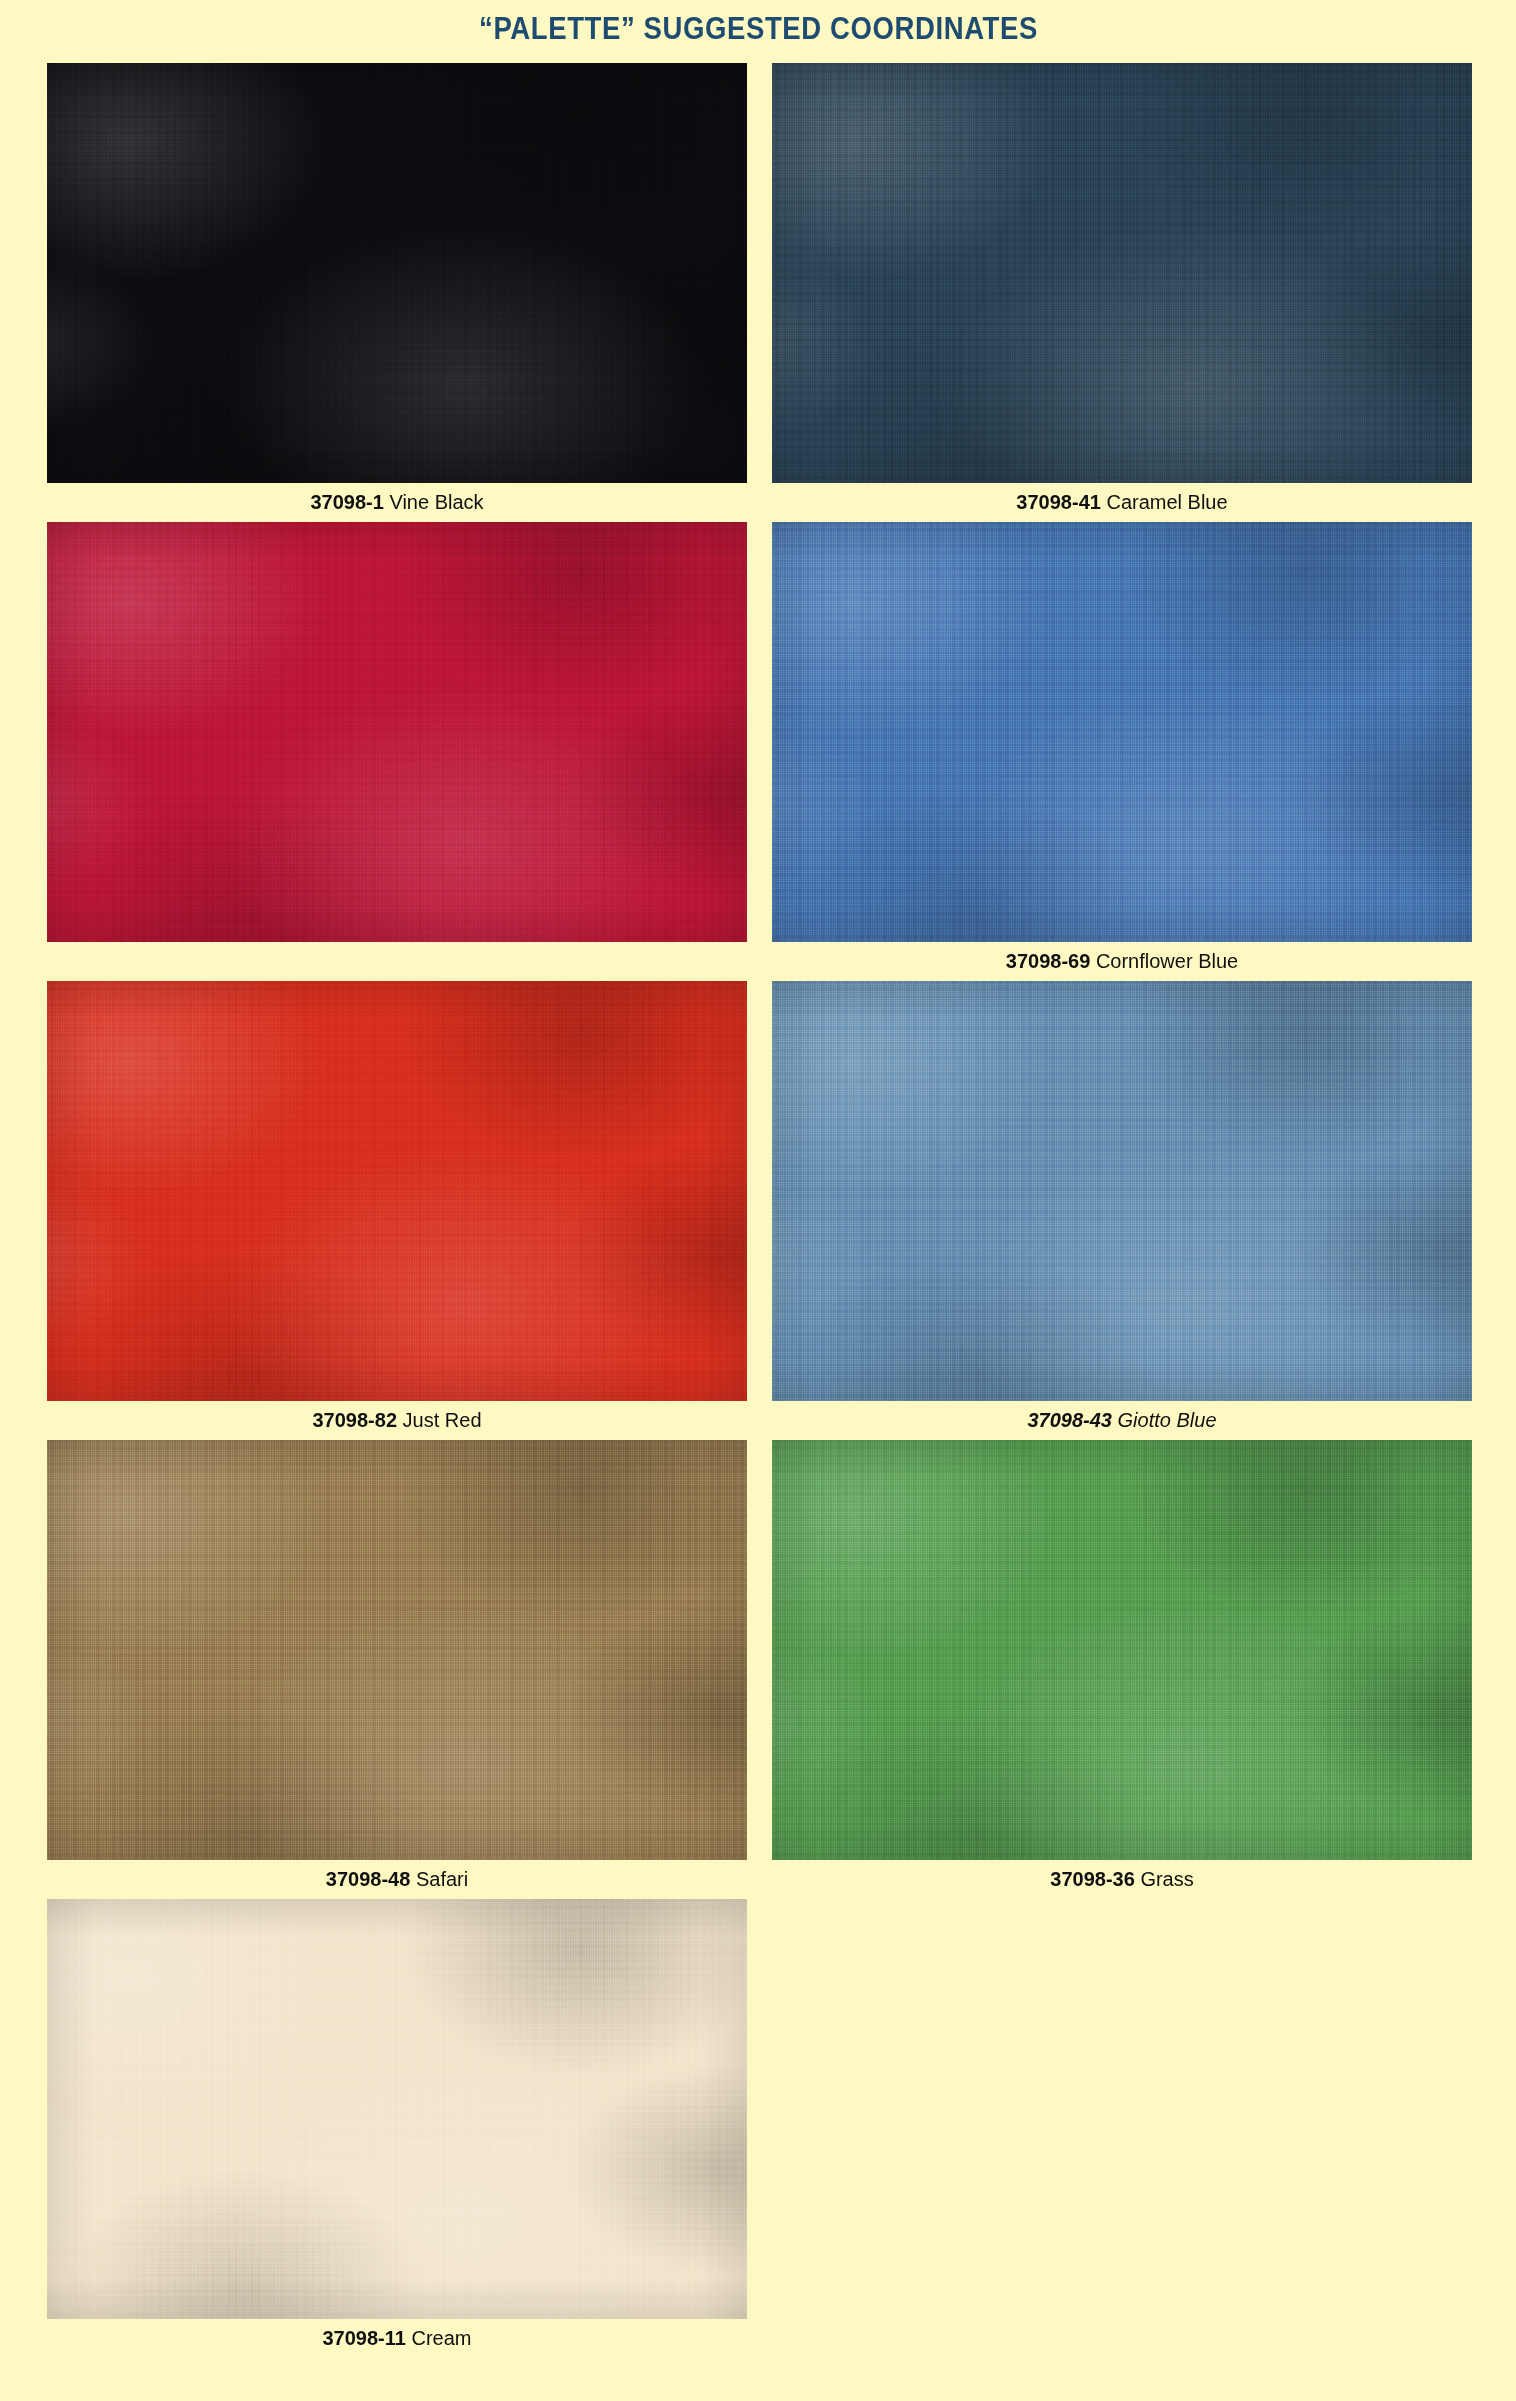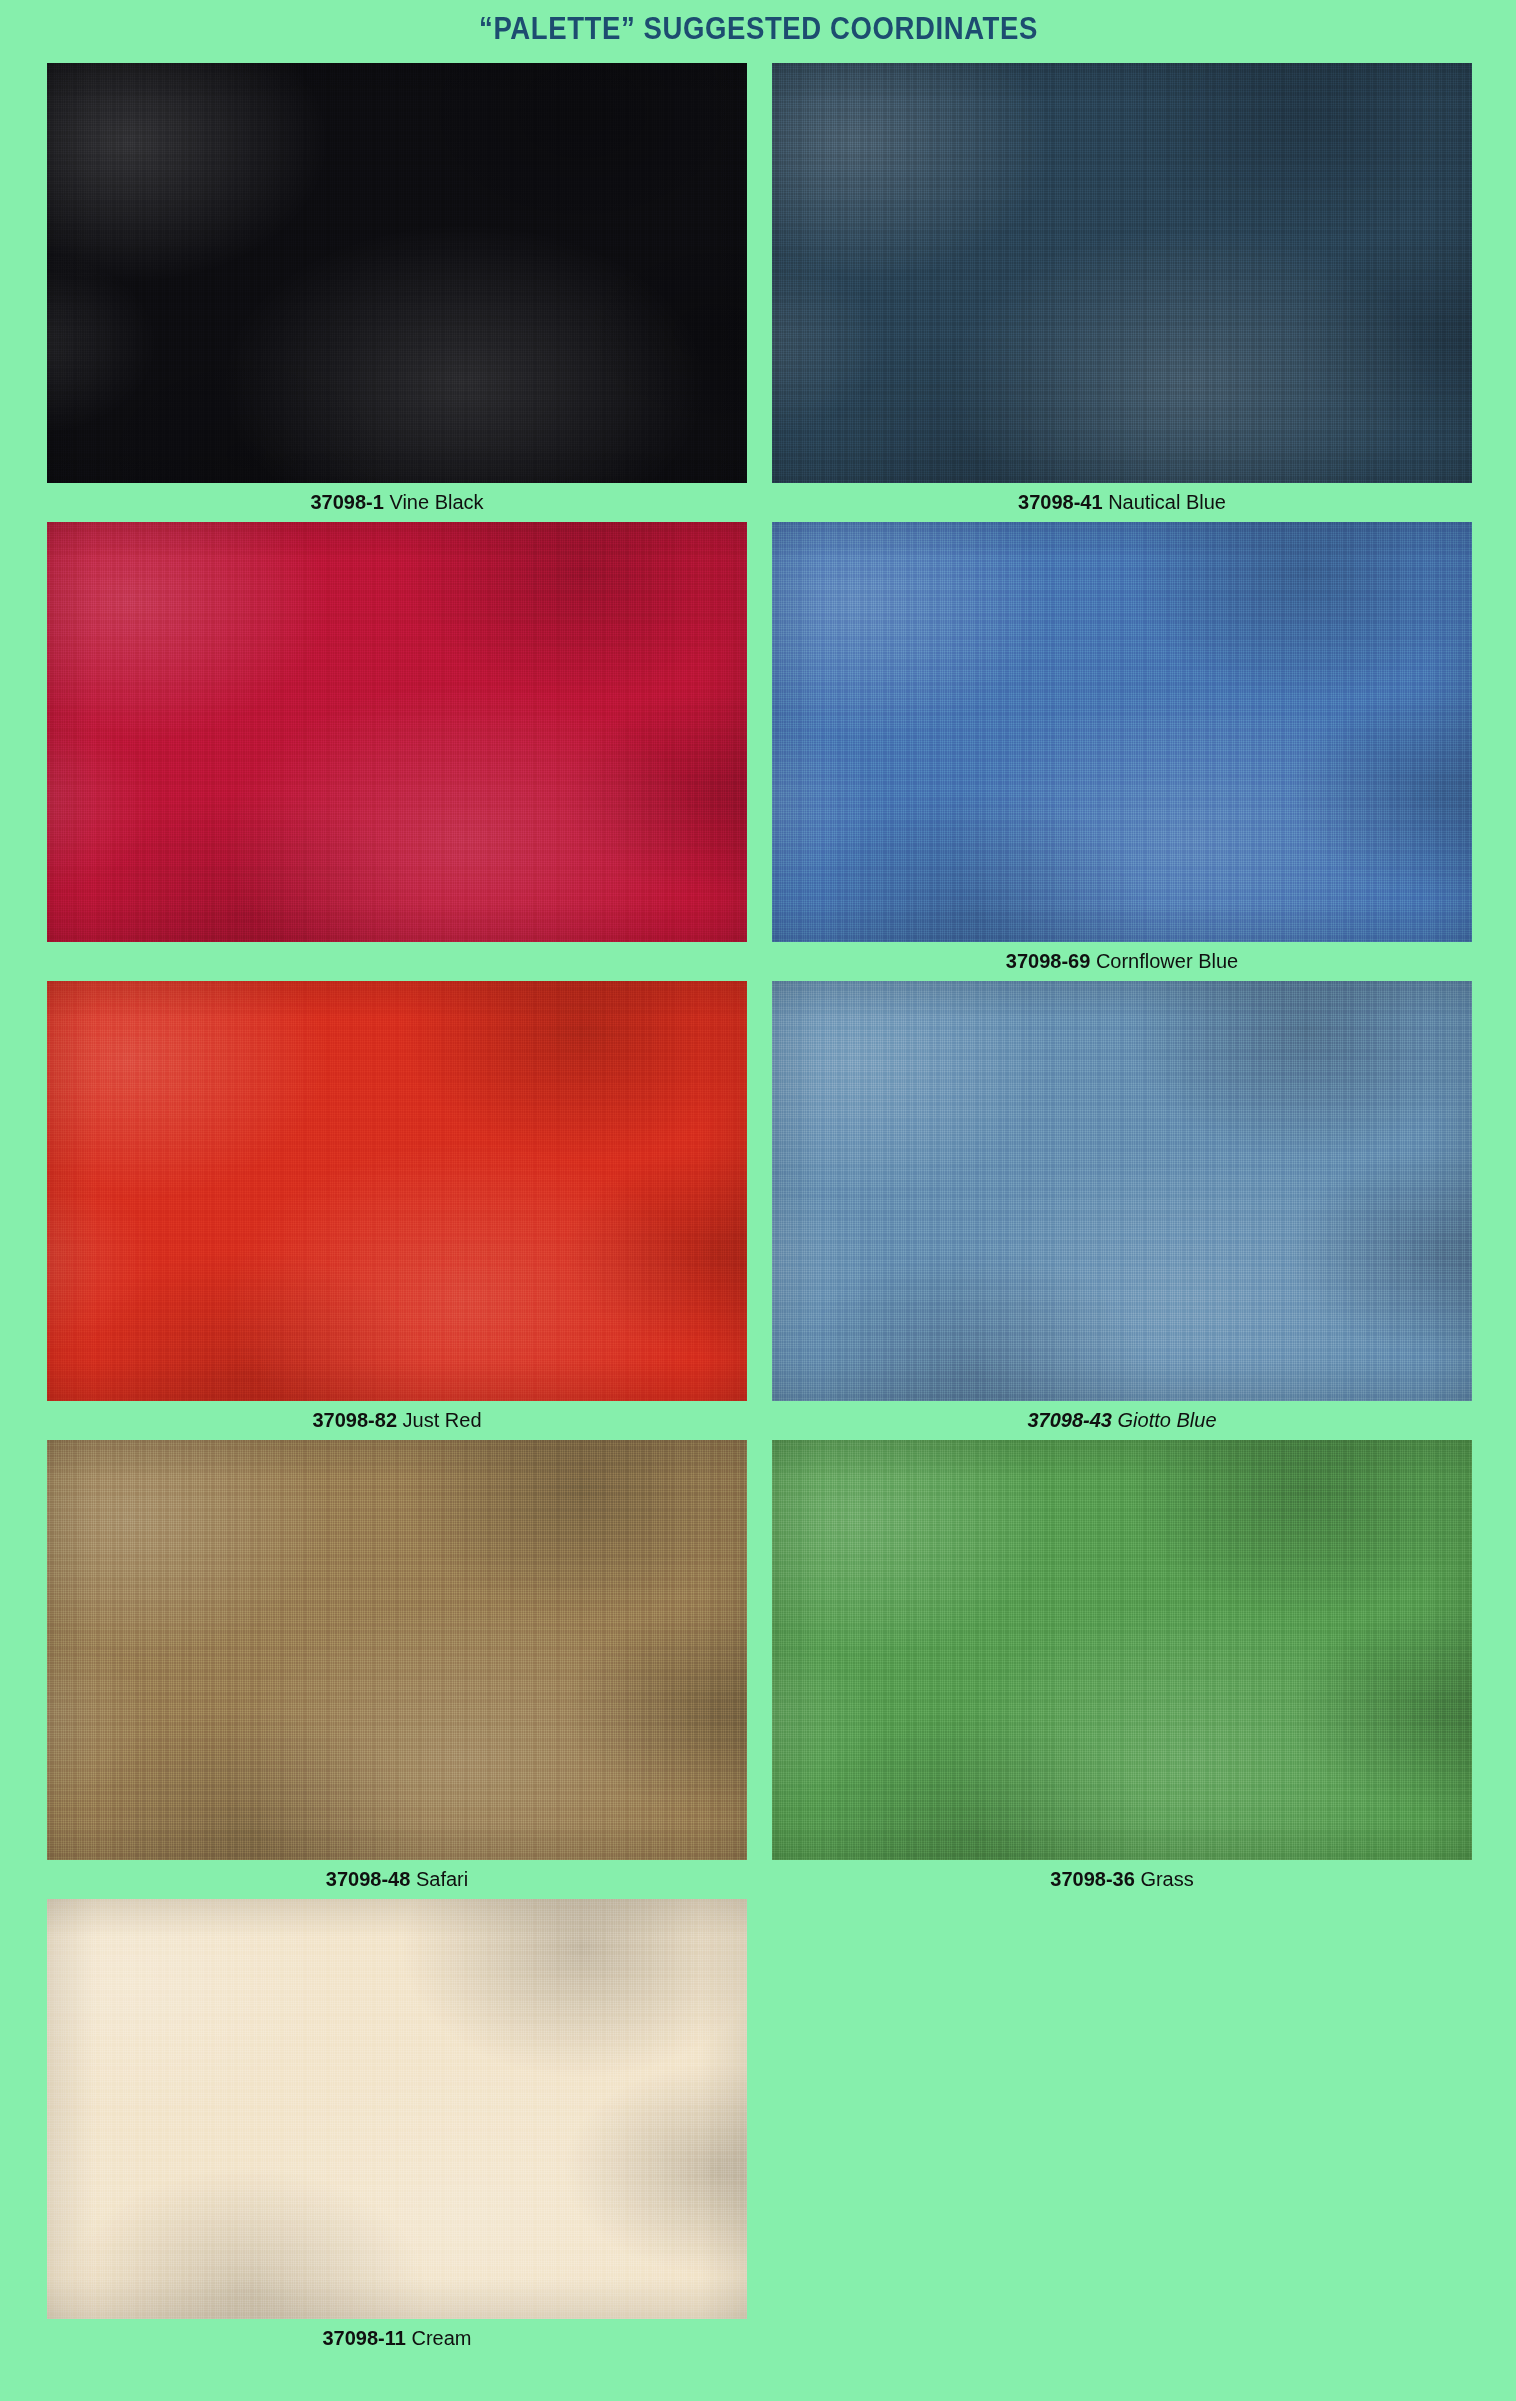--- a/index.html
+++ b/index.html
@@ -126,21 +126,21 @@
     font-weight: bold;
   }
 
   .swatch-caption .name {
     font-weight: normal;
   }
 </style>
 </head>
 <body>
 
-<div class="page" style="background-color: #86efac;">
+<div class="page" style="background-color: #fef9c3;">
 
   <h1 class="page-title" style="color: rgb(29, 76, 112);">“PALETTE” SUGGESTED COORDINATES</h1>
 
   <div class="swatch-grid">
 
     <div class="swatch-cell">
       <div class="swatch-chip" style="background-color: rgb(13, 13, 17);">
         <div class="mottle"></div>
         <div class="weave"></div>
         <div class="vignette"></div>
@@ -151,21 +151,21 @@
     </div>
 
 
     <div class="swatch-cell">
       <div class="swatch-chip" style="background-color: rgb(43, 69, 88);">
         <div class="mottle"></div>
         <div class="weave"></div>
         <div class="vignette"></div>
       </div>
       <div class="swatch-caption" style="color: rgb(16, 16, 16);">
-        <span class="sku">37098-41</span><span> </span><span class="name">Nautical Blue</span>
+        <span class="sku">37098-41</span><span> </span><span class="name">Caramel Blue</span>
       </div>
     </div>
 
     <div class="swatch-cell">
       <div class="swatch-chip" style="background-color: rgb(189, 22, 56);">
         <div class="mottle"></div>
         <div class="weave"></div>
         <div class="vignette"></div>
       </div>
     </div>

